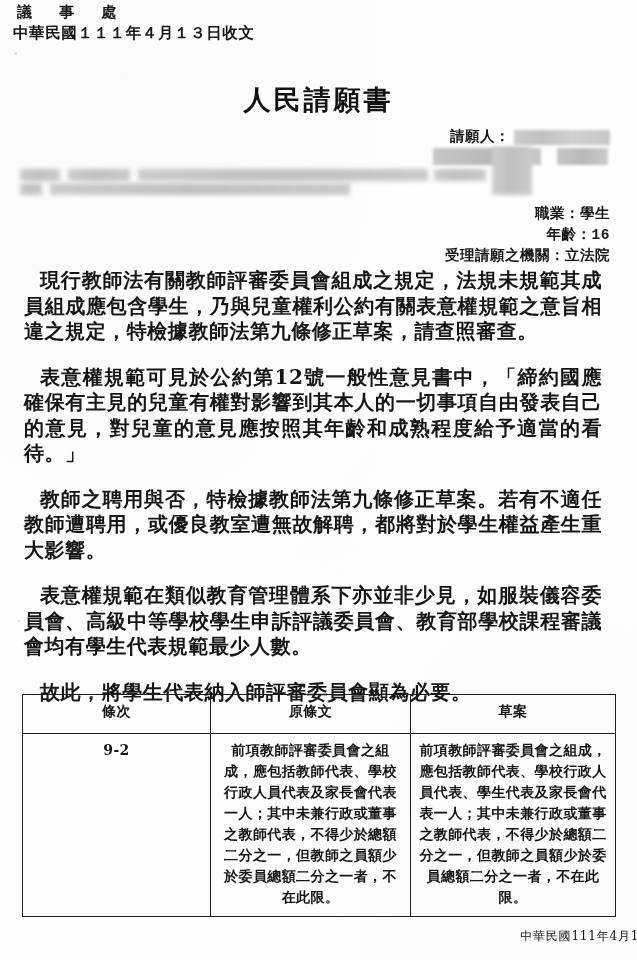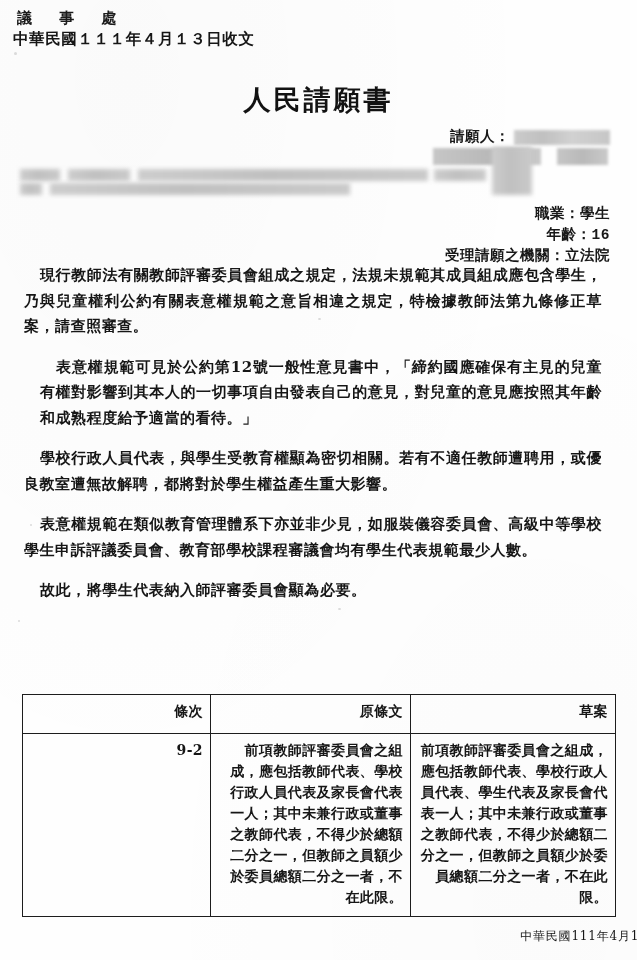--- a/index.html
+++ b/index.html
@@ -24,21 +24,21 @@
     background:
       radial-gradient(ellipse at 20% 8%, rgba(0,0,0,0.016), rgba(0,0,0,0) 60%),
       radial-gradient(ellipse at 85% 95%, rgba(0,0,0,0.012), rgba(0,0,0,0) 55%),
       #fefefe;
   }
 
   
   .stamp {
     position: absolute;
     left: 13px;
-    top: 8px;
+    top: 2px;
     width: 330px;
   }
   .stamp-line1 {
     font-size: 15px;
     letter-spacing: 11px;
     line-height: 20px;
     padding-left: 4px;
     font-weight: 600;
     color: #1b1b1b;
   }
@@ -131,30 +131,30 @@
   .redact-row3 .r7 { left: 30px; top: 14px; width: 300px; }
 
   
   .body-text {
     position: absolute;
     left: 24px;
     top: 248px;
     width: 578px;
   }
   .para {
-    font-size: 15px;
+    font-size: 20px;
     line-height: 25.5px;
     letter-spacing: 0.55px;
     text-indent: 16px;
     margin-bottom: 13px;
     font-weight: 600;
     color: #161616;
     text-align: justify;
   }
-  .para.p2 { margin-bottom: 13px; margin-left: 16px; }
+  .para.p2 { margin-bottom: 13px; }
   .para.last { margin-bottom: 0; }
 
   
   .table-wrap {
     position: absolute;
     left: 22px;
     top: 694px;
     width: 593px;
   }
   table.cmp {
@@ -164,21 +164,21 @@
   }
   table.cmp th, table.cmp td {
     border: 1.4px solid #1d1d1d;
     vertical-align: top;
     padding: 6px 7px 8px 7px;
     font-size: 14px;
     line-height: 21px;
     letter-spacing: 0.4px;
     font-weight: 600;
     color: #161616;
-    text-align: right;
+    text-align: center;
   }
   table.cmp th { height: 24px; }
   col.c1 { width: 188px; }
   col.c2 { width: 200px; }
   col.c3 { width: 205px; }
   td.clause-no { font-size: 14.5px; }
   td.body-cell { line-height: 21.5px; }
 
   
   .footer-date {
@@ -233,21 +233,21 @@
     </div>
     <div style="height:56px"></div>
     <div class="meta-row tight">職業：學生</div>
     <div class="meta-row tight">年齡：16</div>
     <div class="meta-row tight">受理請願之機關：立法院</div>
   </div>
 
   <div class="body-text">
     <p class="para">現行教師法有關教師評審委員會組成之規定，法規未規範其成員組成應包含學生，乃與兒童權利公約有關表意權規範之意旨相違之規定，特檢據教師法第九條修正草案，請查照審查。</p>
     <p class="para p2">表意權規範可見於公約第12號一般性意見書中，「締約國應確保有主見的兒童有權對影響到其本人的一切事項自由發表自己的意見，對兒童的意見應按照其年齡和成熟程度給予適當的看待。」</p>
-    <p class="para">學校行政人員代表，與學生受教育權顯為密切相關。若有不適任教師遭聘用，或優良教室遭無故解聘，都將對於學生權益產生重大影響。</p>
+    <p class="para">教師之聘用與否，特檢據教師法第九條修正草案。若有不適任教師遭聘用，或優良教室遭無故解聘，都將對於學生權益產生重大影響。</p>
     <p class="para">表意權規範在類似教育管理體系下亦並非少見，如服裝儀容委員會、高級中等學校學生申訴評議委員會、教育部學校課程審議會均有學生代表規範最少人數。</p>
     <p class="para last">故此，將學生代表納入師評審委員會顯為必要。</p>
   </div>
 
   <div class="table-wrap">
     <table class="cmp">
       <colgroup>
         <col class="c1">
           <col class="c2">
           <col class="c3">

